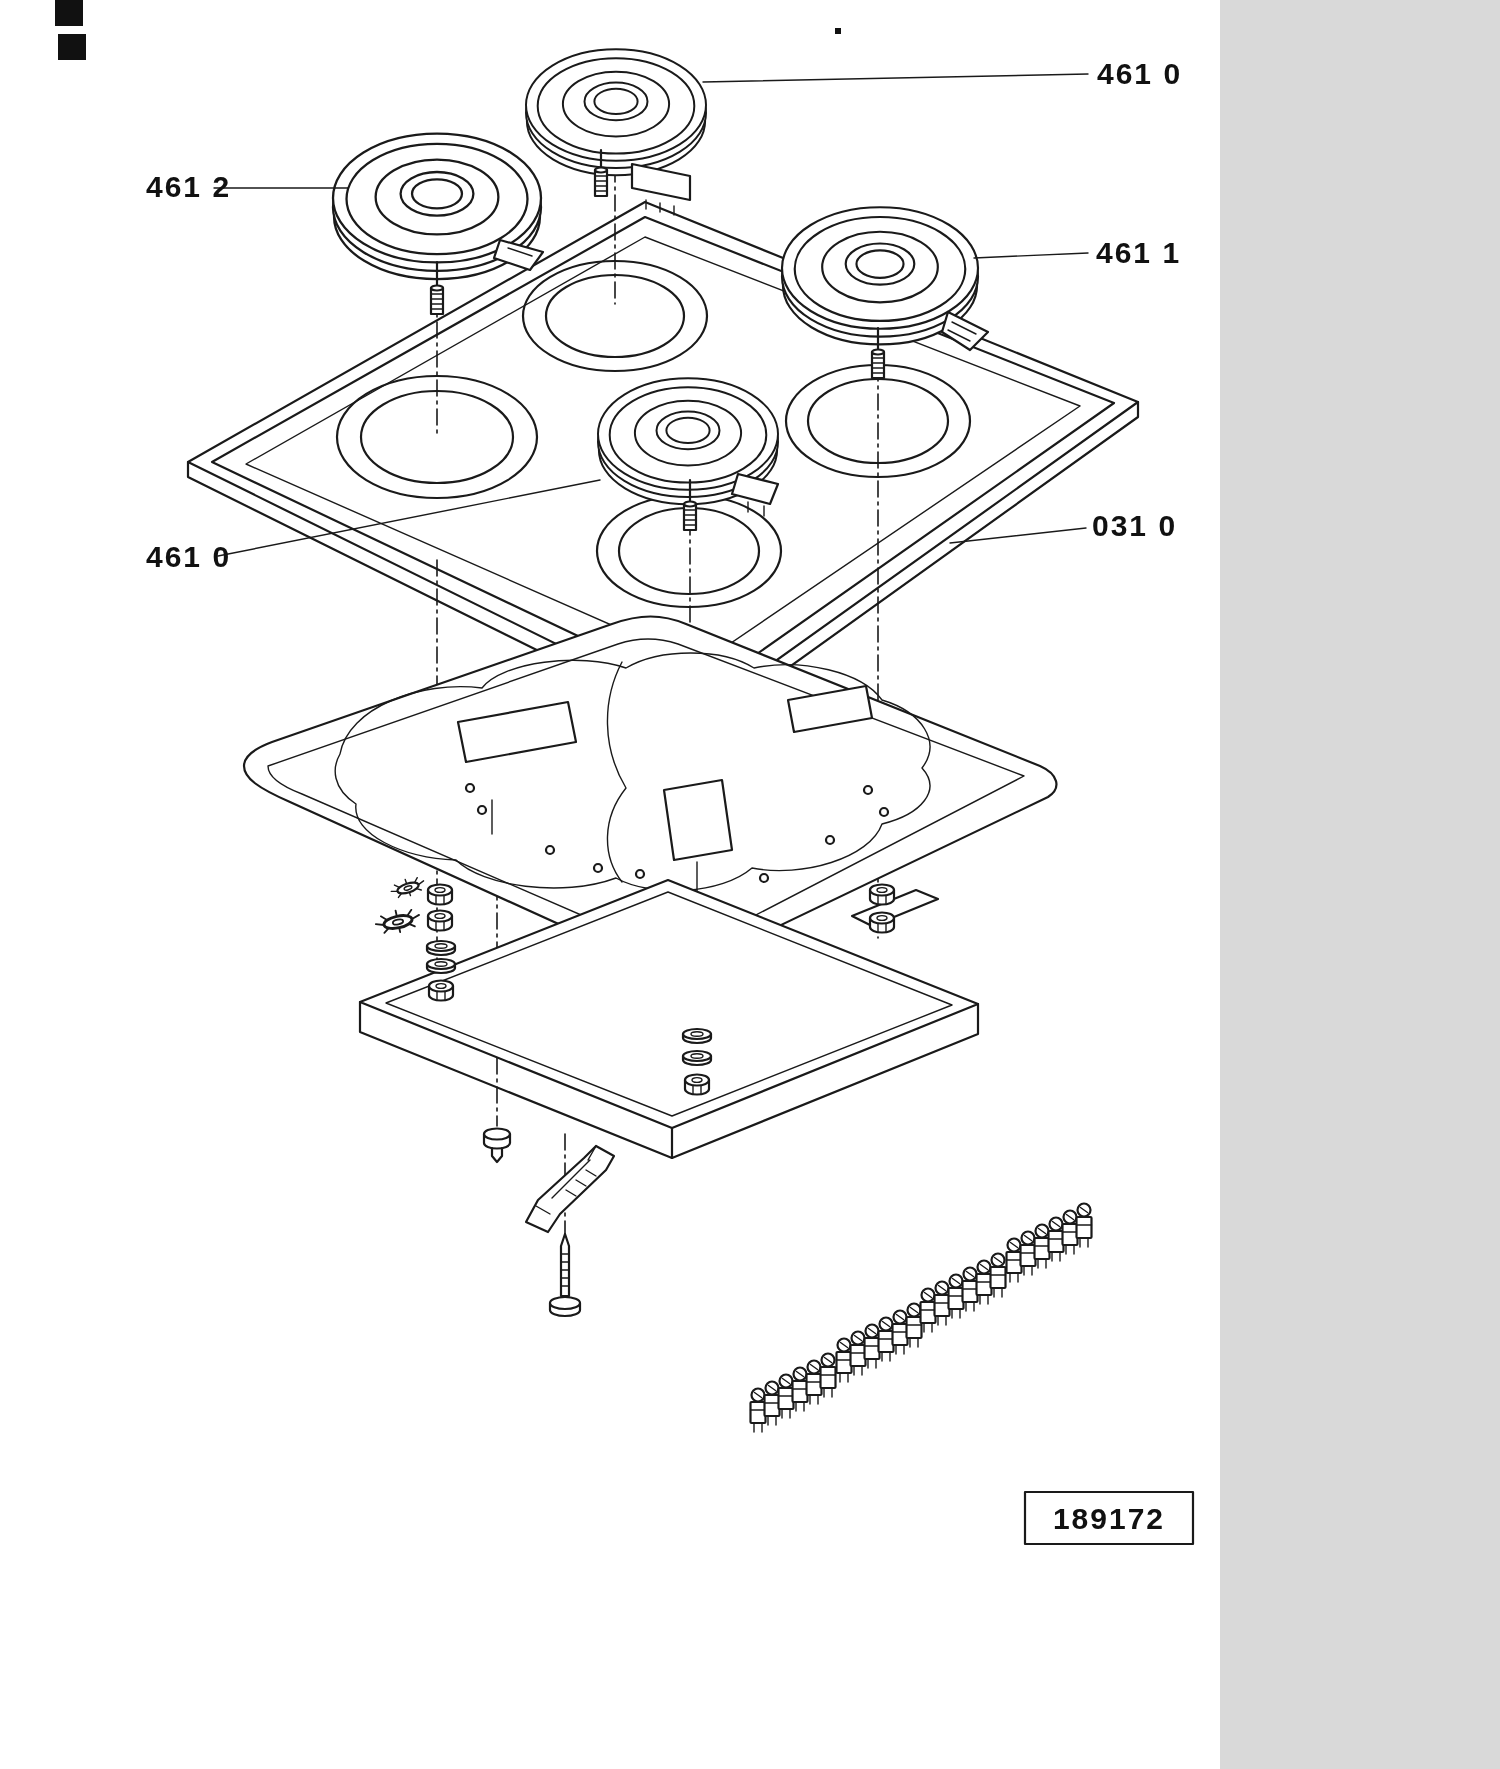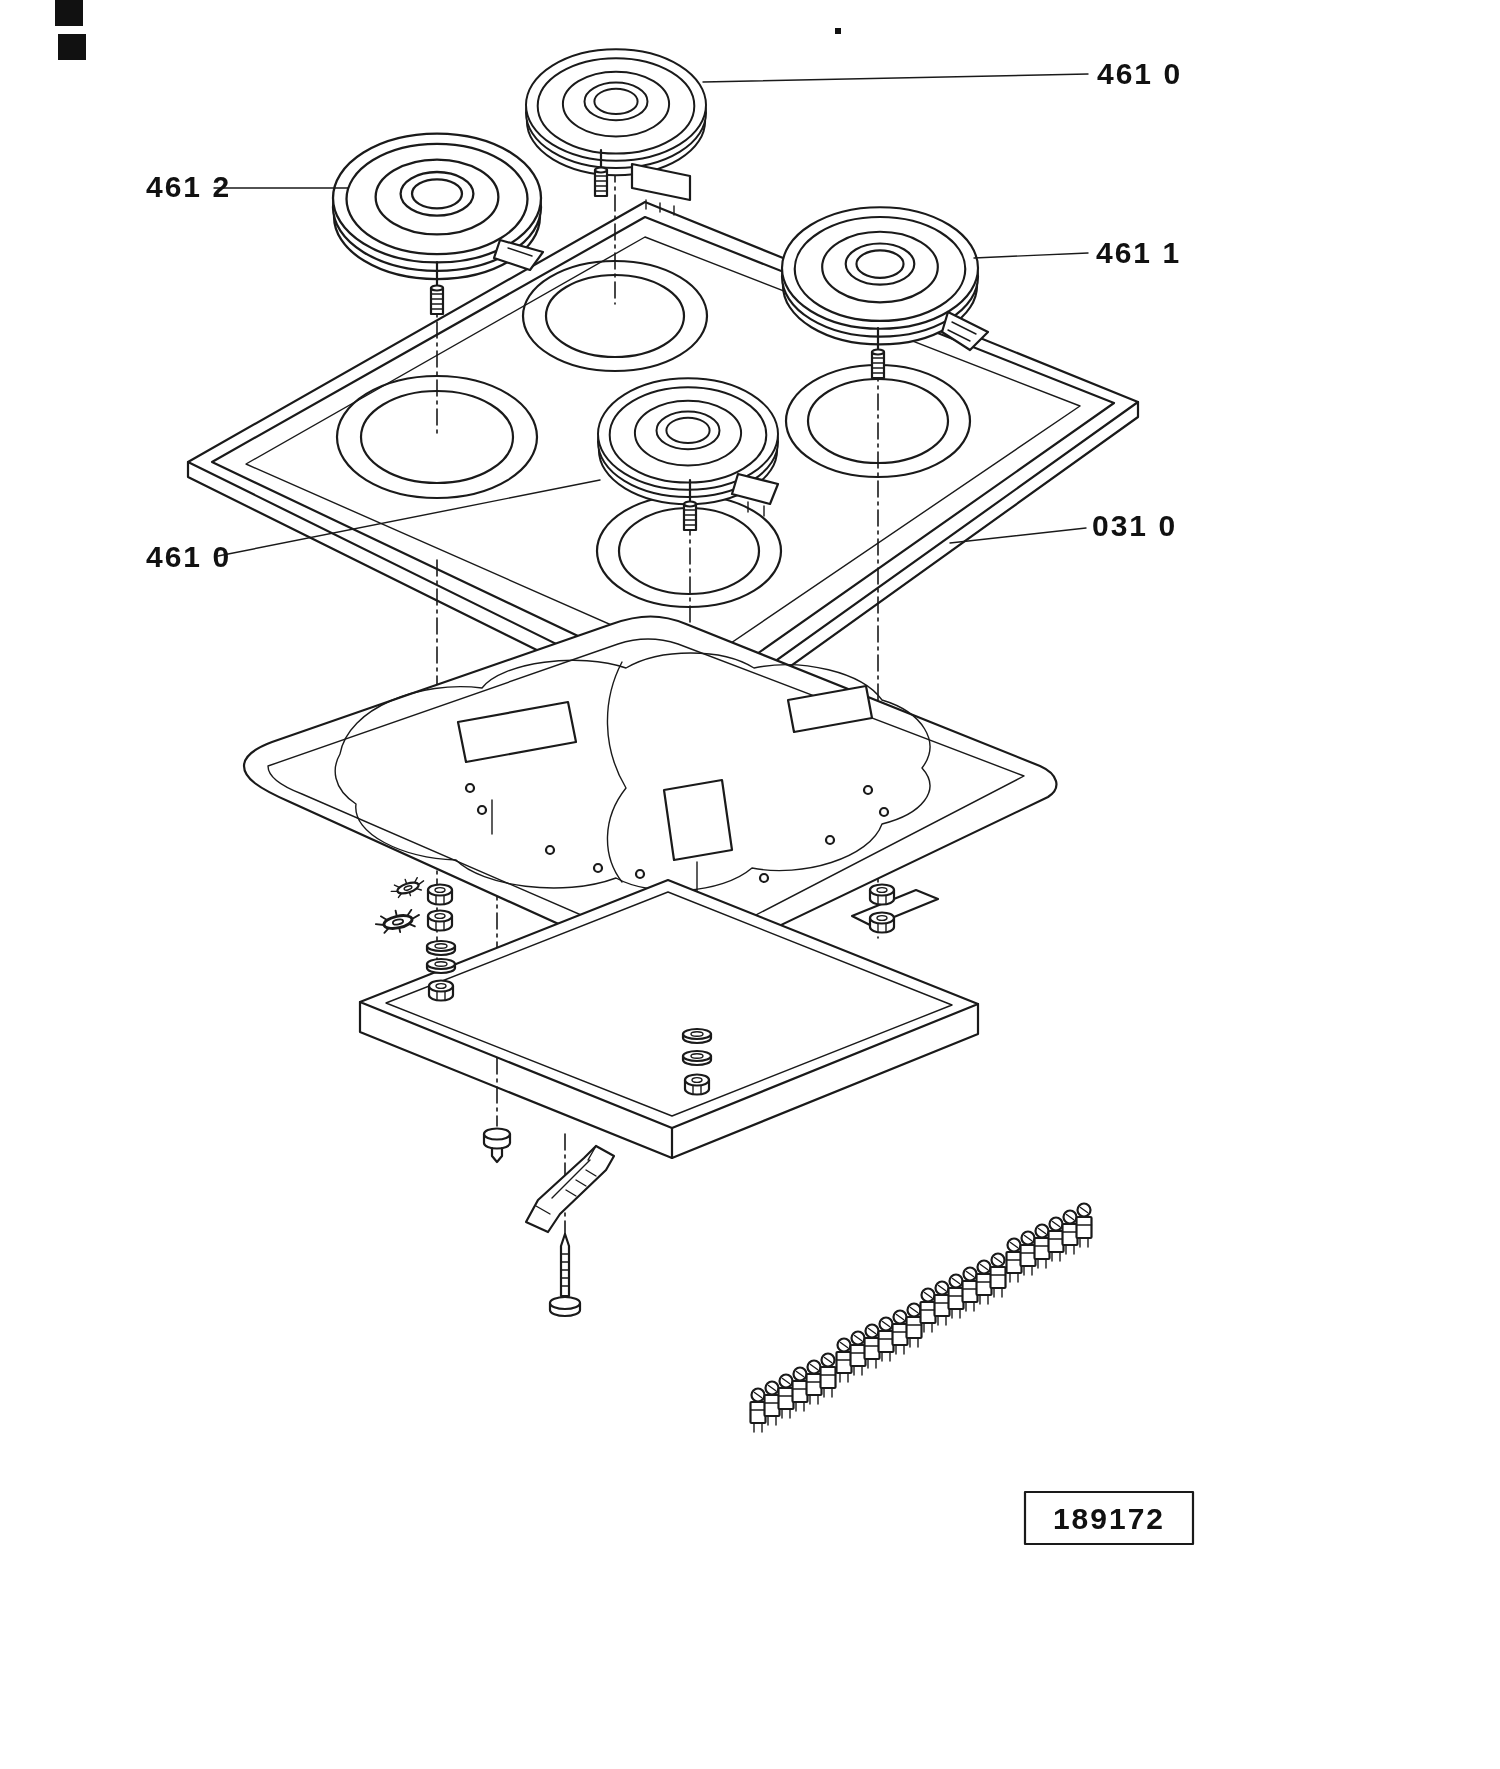--- a/index.html
+++ b/index.html
@@ -1,16 +1,16 @@
 <!DOCTYPE html>
 <html><head>
 <meta charset="utf-8">
 <style>
   html,body{margin:0;padding:0;background:#d9d9d9;}
-  .page{width:1500px;height:1769px;background:#ffffff;position:relative;overflow:hidden;}
+  .page{width:1220px;height:1769px;background:#ffffff;position:relative;overflow:hidden;}
   svg{display:block;width:1500px;height:1769px;}
   svg path, svg ellipse, svg rect, svg circle, svg line{
     stroke:#1a1a1a;stroke-width:2.2;fill:none;stroke-linecap:round;stroke-linejoin:round;
   }
   svg .fw{fill:#ffffff;}
   svg .fk{fill:#111111;stroke:none;}
   svg .thin{stroke-width:1.4;}
   svg .dashdot path{stroke-width:1.6;stroke-dasharray:16 5 3 5;}
   svg text{stroke:none;}
   .lbl{font:700 30px "Liberation Sans","DejaVu Sans",sans-serif;fill:#111;letter-spacing:2px;}

